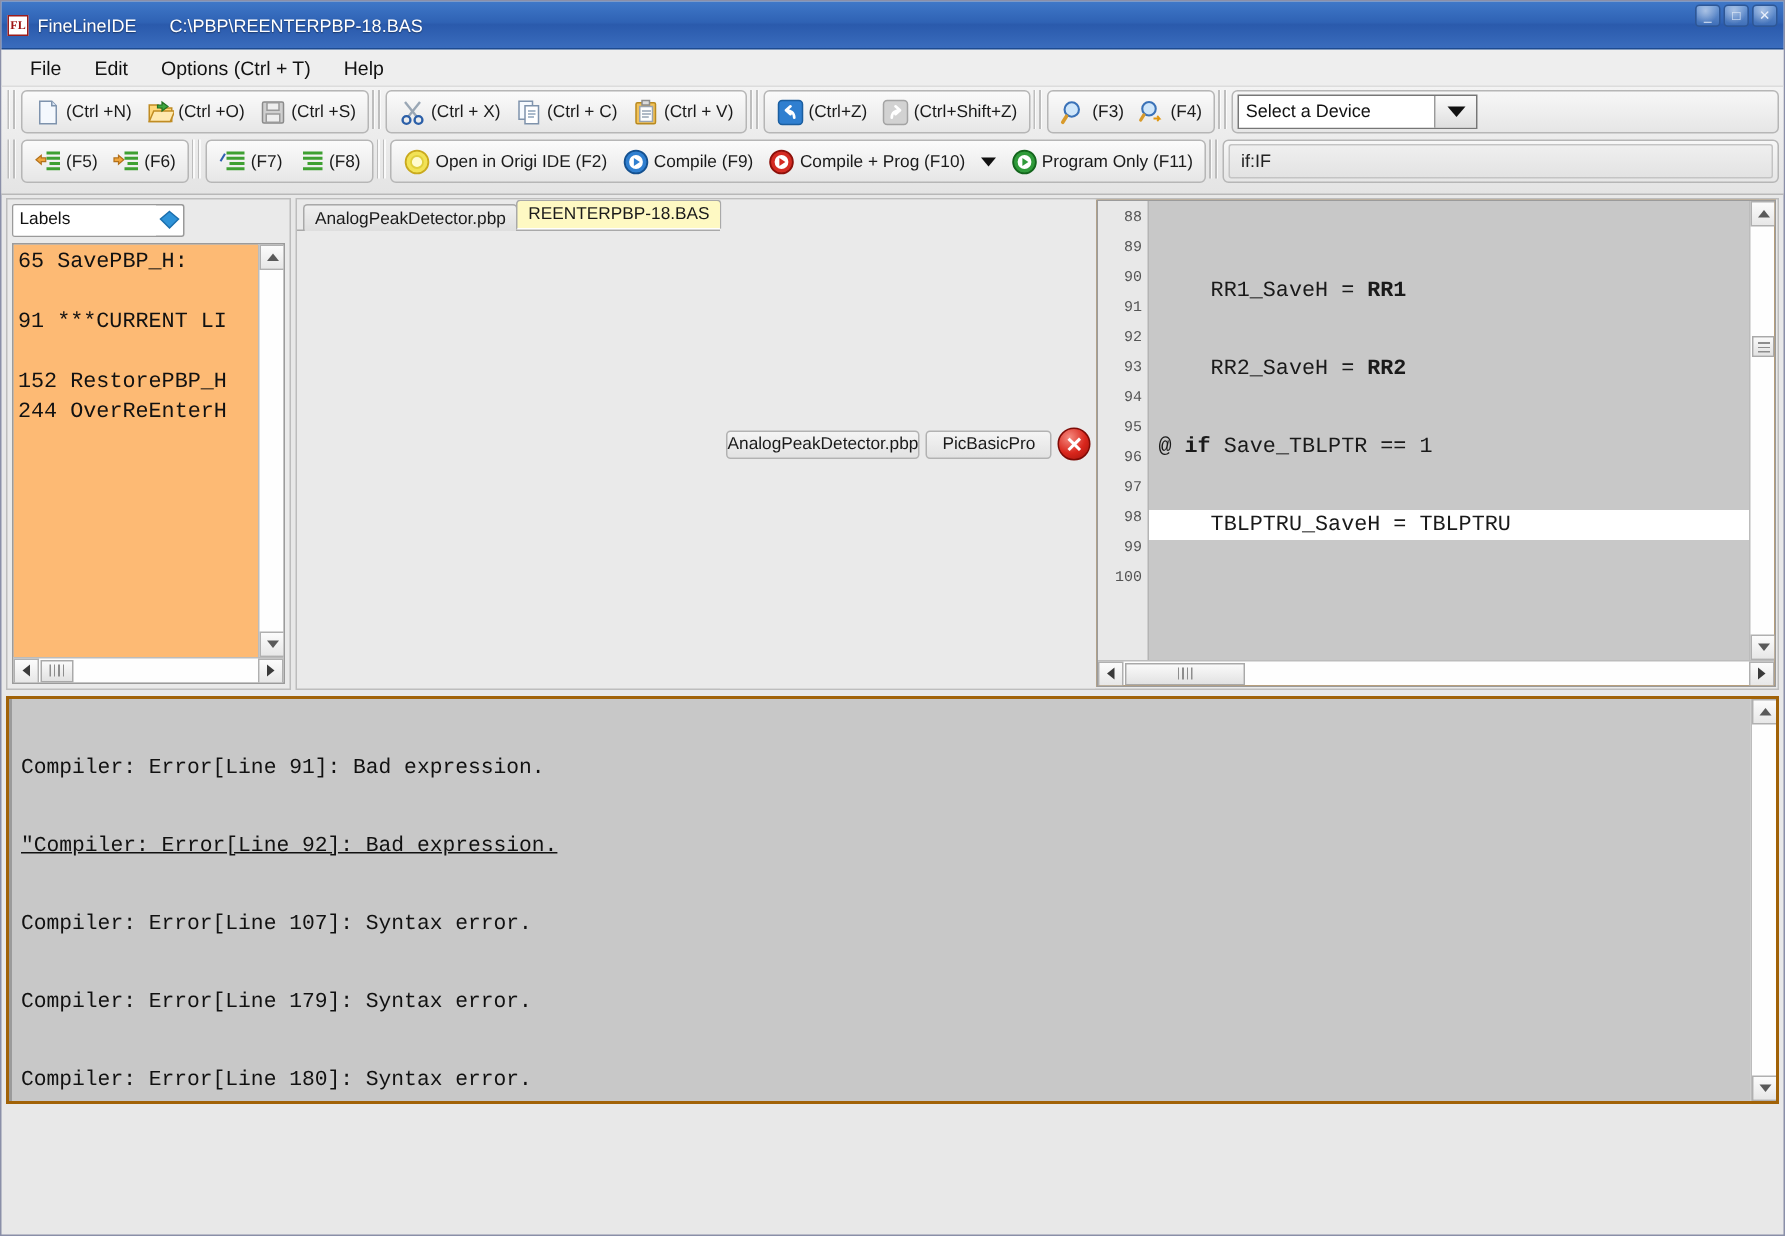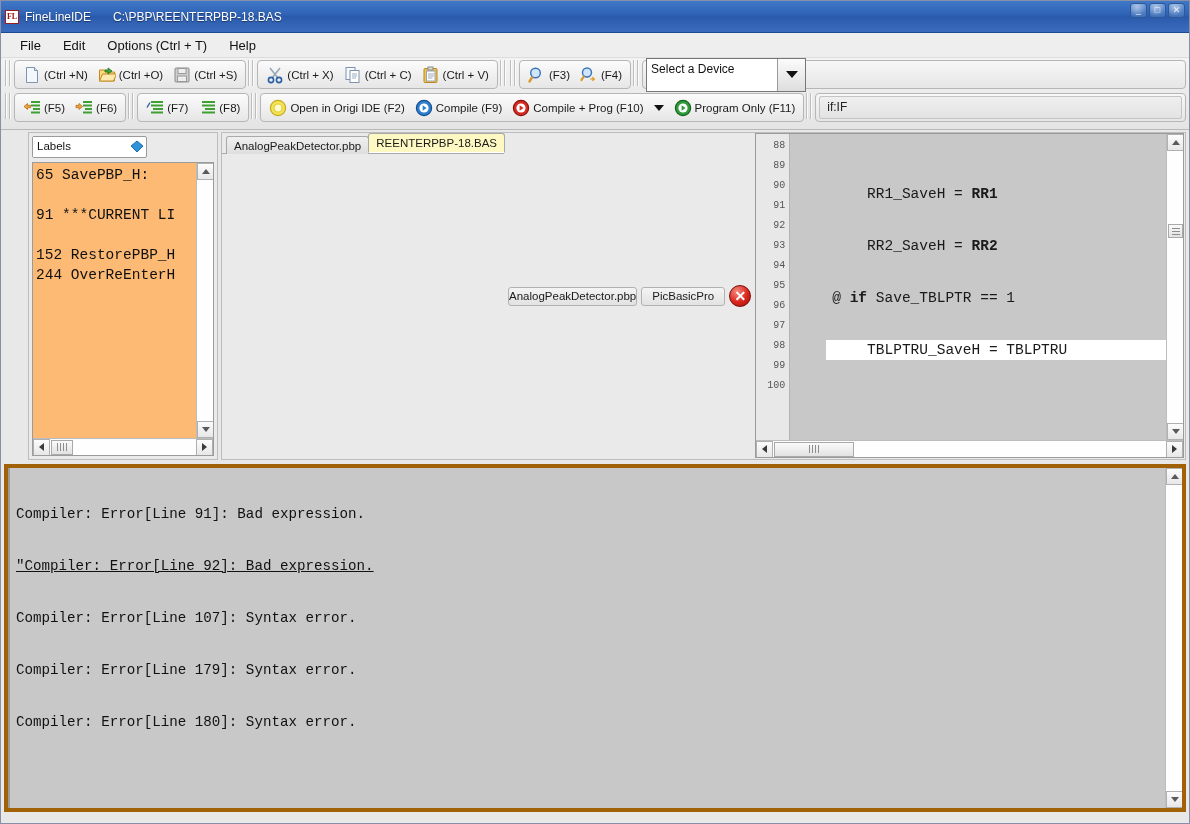--- a/index.html
+++ b/index.html
@@ -113,21 +113,21 @@
     display: flex; align-items: center;
     height: 29px;
     border: 1px solid #b6b6b6;
     border-radius: 4px;
     background: linear-gradient(to bottom,#f7f7f7,#e6e6e6);
     padding: 2px 3px;
     min-width: 60px;
   }
   .combo {
     display: flex; align-items: stretch;
-    height: 34px;
+    height: 23px;
     width: 160px;
     border: 1px solid #767676;
     background: #fff;
     flex: 0 0 auto;
   }
   .combo-text {
     flex: 1 1 auto;
     font-size: 12px; color: #111;
     padding: 3px 0 0 4px;
     background: #fff;
@@ -162,21 +162,20 @@
   
   .body-split { display: flex; height: 330px; padding: 2px 3px 0 3px; gap: 3px; }
 
   
   .labels-panel {
     width: 190px; flex: 0 0 190px;
     display: flex; flex-direction: column;
     background: #eaeaea;
     border: 1px solid #bdbdbd;
     padding: 3px;
-    margin-left: 24px;
   }
   .labels-combo {
     display: flex; align-items: stretch;
     height: 22px; width: 115px;
     border: 1px solid #9a9a9a;
     background: #fff;
     border-radius: 2px;
     margin-bottom: 4px;
   }
   .labels-combo .combo-text { font-size: 11.5px; padding-top: 3px; }
@@ -344,37 +343,36 @@
   .gutter .gl { height: 20px; line-height: 20px; }
   .codetext {
     flex: 1 1 auto;
     position: relative;
     font-family: "Liberation Mono", monospace;
     font-size: 14.5px;
     color: #1a1a1a;
     padding-top: 2px;
     white-space: pre;
     overflow: hidden;
-    margin-left: 36px;
   }
   .cl { height: 20px; line-height: 20px; padding-left: 6px; }
   .cl.hl { background: #ffffff; }
   .margin-guide {
     position: absolute;
     left: 815px; top: 0; bottom: 0;
     width: 1px; background: #1a1a1a;
     pointer-events: none;
   }
   .bold { font-weight: bold; }
 
   
   .console-wrap {
     margin: 4px 3px 3px 3px;
-    height: 348px;
-    border: 4px solid #a16207;
+    height: 272px;
+    border: 2px solid #a16207;
     background: #c8c8c8;
     display: flex;
     overflow: hidden;
   }
   .console-text {
     flex: 1 1 auto;
     font-family: "Liberation Mono", monospace;
     font-size: 14.2px;
     color: #111;
     padding: 4px 0 0 6px;
@@ -462,20 +460,36 @@
             <rect x="2" y="2.5" width="13" height="14" rx="1" fill="#f2c259" stroke="#b8891f"></rect>
             <rect x="4.5" y="5" width="8.5" height="10" fill="#fdfdfd" stroke="#9aa4b0"></rect>
             <rect x="6" y="1" width="5" height="3" fill="#dcdcdc" stroke="#8b8b8b"></rect>
             <path d="M6 8h6M6 10h6M6 12h4.5" stroke="#96a4b4" stroke-width=".9"></path>
           </svg>
           <span>(Ctrl + V)</span>
         </div>
       </div>
 
       <div class="grip"></div>
+      <div class="tgroup">
+        <div class="tbtn">
+          <svg class="ic" viewBox="0 0 18 18">
+            <rect x="1" y="1" width="16" height="16" rx="2.5" fill="#2f7fd0" stroke="#1b5e9f"></rect>
+            <path d="M11.5 12.5C11.5 9 9 7.5 6 7.5M6 7.5l3-2.6M6 7.5l3 2.6" stroke="#fff" stroke-width="1.8" fill="none" stroke-linecap="round" stroke-linejoin="round"></path>
+          </svg>
+          <span>(Ctrl+Z)</span>
+        </div>
+        <div class="tbtn">
+          <svg class="ic" viewBox="0 0 18 18">
+            <rect x="1" y="1" width="16" height="16" rx="2.5" fill="#d2d2d2" stroke="#a3a3a3"></rect>
+            <path d="M6.5 12.5C6.5 9 9 7.5 12 7.5M12 7.5l-3-2.6M12 7.5l-3 2.6" stroke="#fff" stroke-width="1.8" fill="none" stroke-linecap="round" stroke-linejoin="round"></path>
+          </svg>
+          <span>(Ctrl+Shift+Z)</span>
+        </div>
+      </div>
 
       <div class="grip"></div>
       <div class="tgroup">
         <div class="tbtn">
           <svg class="ic" viewBox="0 0 18 18">
             <circle cx="7.5" cy="7" r="4.8" fill="#cfe6fa" stroke="#3a72b8" stroke-width="1.4"></circle>
             <path d="M4 11.5L1.5 15.5" stroke="#d89a2c" stroke-width="2.4" stroke-linecap="round"></path>
           </svg>
           <span>(F3)</span>
         </div>

